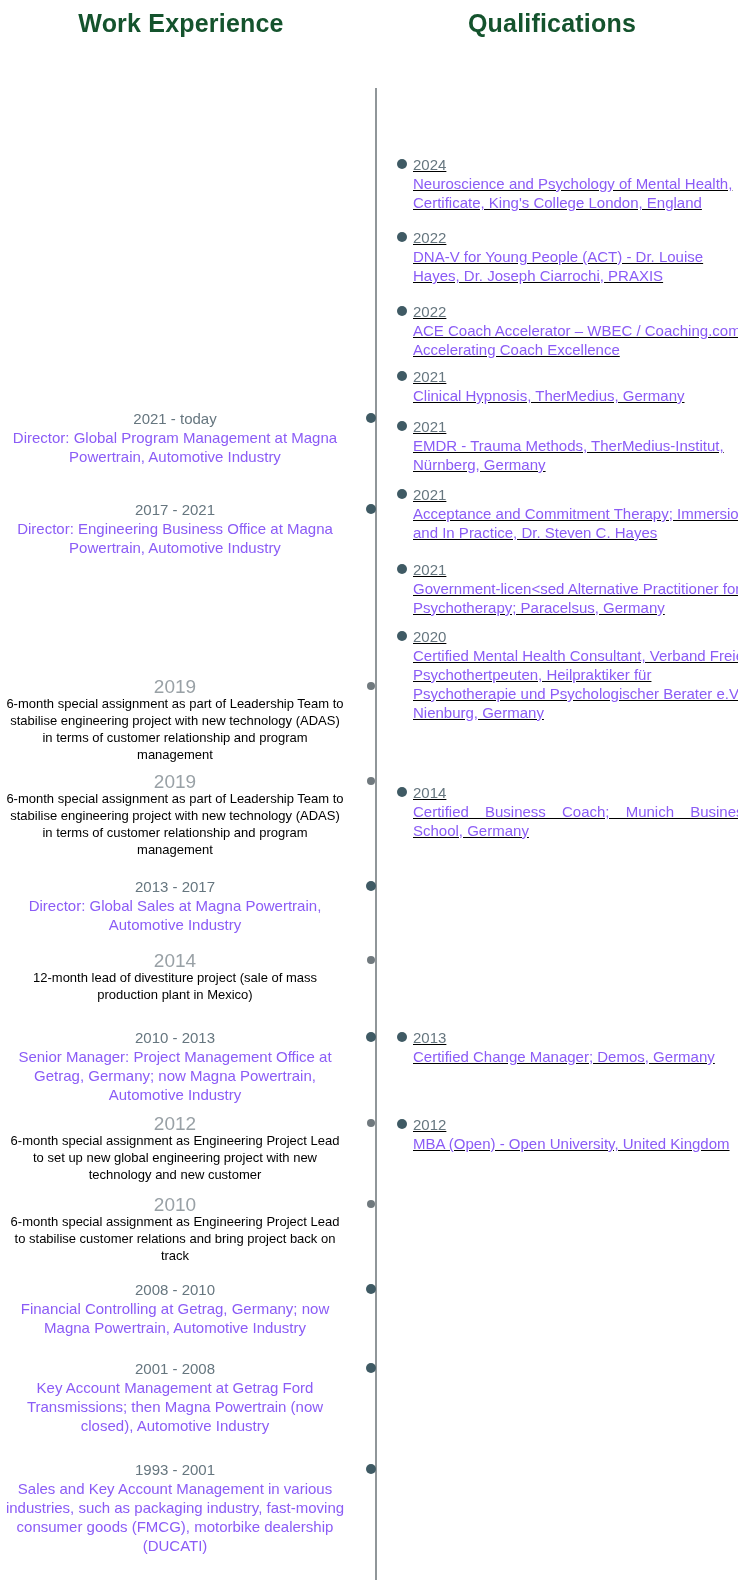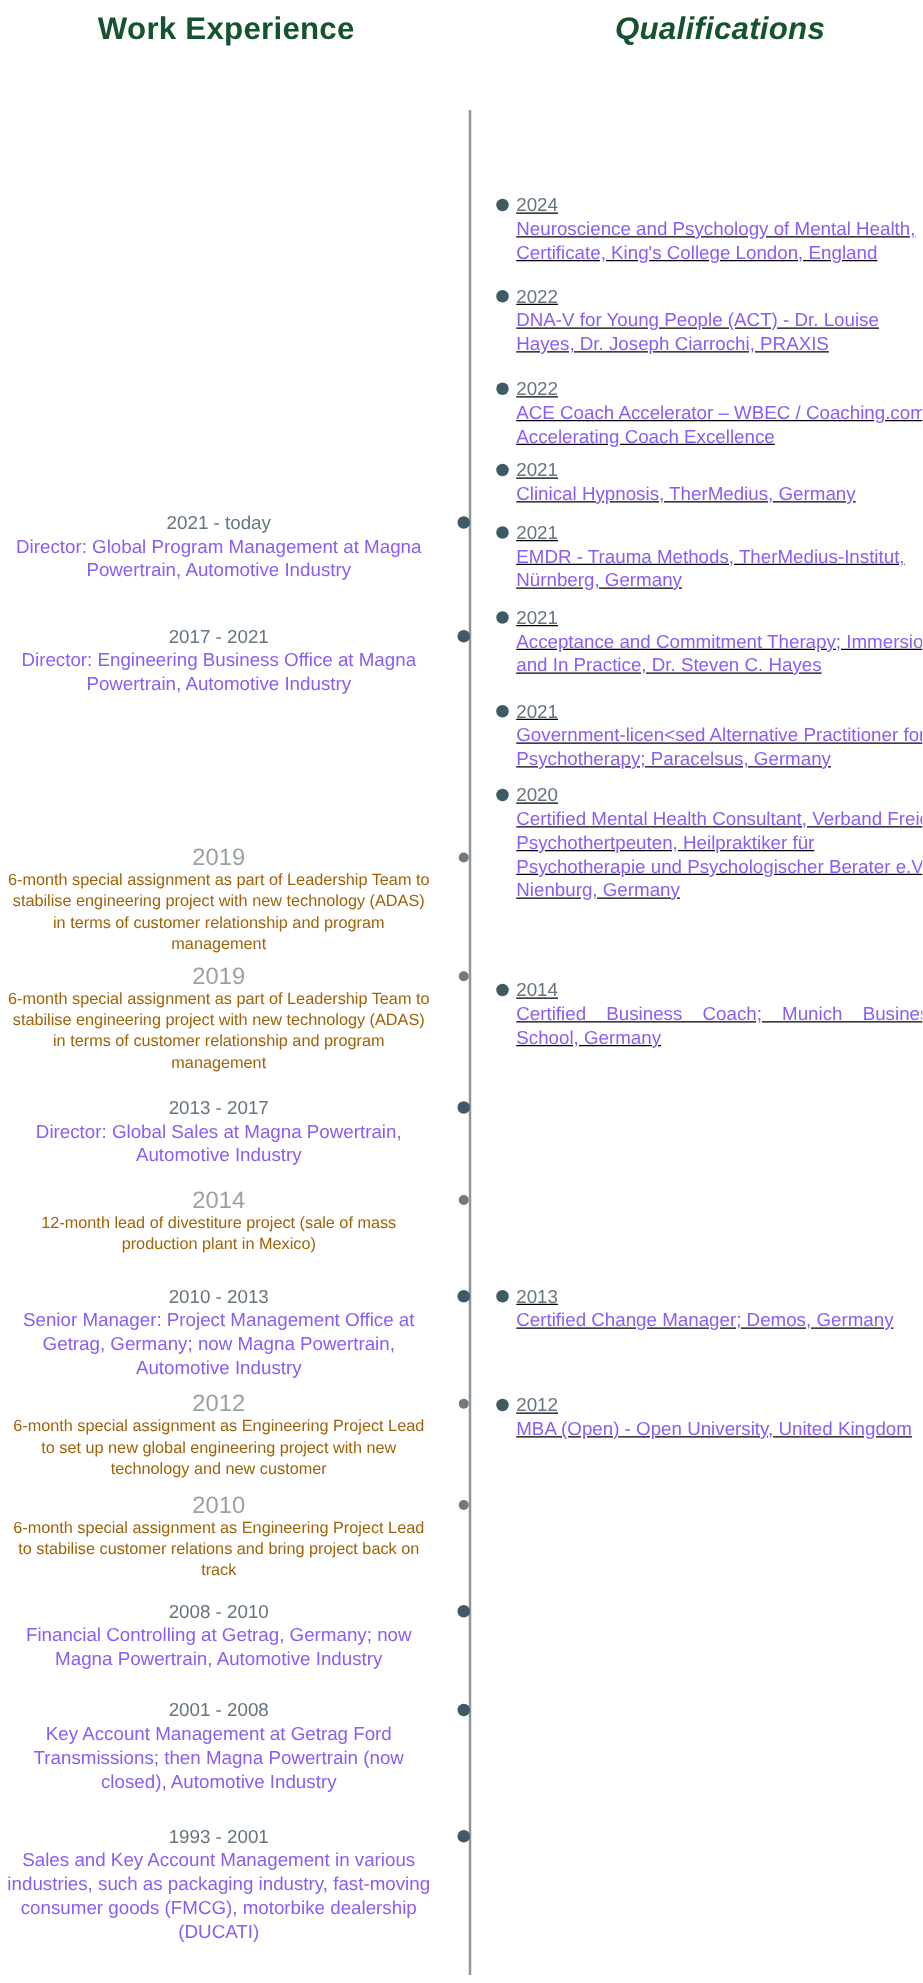--- a/index.html
+++ b/index.html
@@ -10,21 +10,21 @@
     background:#ffffff;
     font-family:"Liberation Sans", sans-serif;
     overflow:hidden;
   }
   .col-header {
     position:absolute; top:9px;
     font-size:25px; font-weight:bold; letter-spacing:.2px;
     color:#14532d; text-align:center;
   }
   .col-header.left  { left:0;   width:362px; }
-  .col-header.right { left:420px; width:312px;font-style:italic; }
+  .col-header.right { left:396px; width:312px; }
 
   .timeline-line {
     position:absolute; left:375px; top:88px;
     width:1.5px; height:1492px;
     background:#909699;
   }
 
   .entry { position:absolute; }
   .entry .dot { position:absolute; border-radius:50%; }
 
@@ -37,21 +37,21 @@
   .entry.right { left:413px; width:338px; text-align:left;text-decoration:underline; }
   .entry.right .dot { left:-16px; top:4px; width:10px; height:10px; background:#3f5a64; }
 
   .entry.main .date, .entry.right .date {
     font-size:15px; line-height:19px; color:#66767f;
   }
   .entry.main .body, .entry.right .body {
     font-size:15px; line-height:19px; color:#8b5cf6;
   }
   .entry.sub .date { font-size:19px; line-height:17px; color:#99a1a6; }
-  .entry.sub .body { font-size:13px; line-height:17px; color:#a16207; }
+  .entry.sub .body { font-size:13px; line-height:17px; color:#000000; }
 
   .entry.right.justify .body { text-align:justify; }
 </style>
 </head>
 <body>
 
 <div class="page">
 
   <h1 class="col-header left">Work Experience</h1>
   <h1 class="col-header right">Qualifications</h1>

